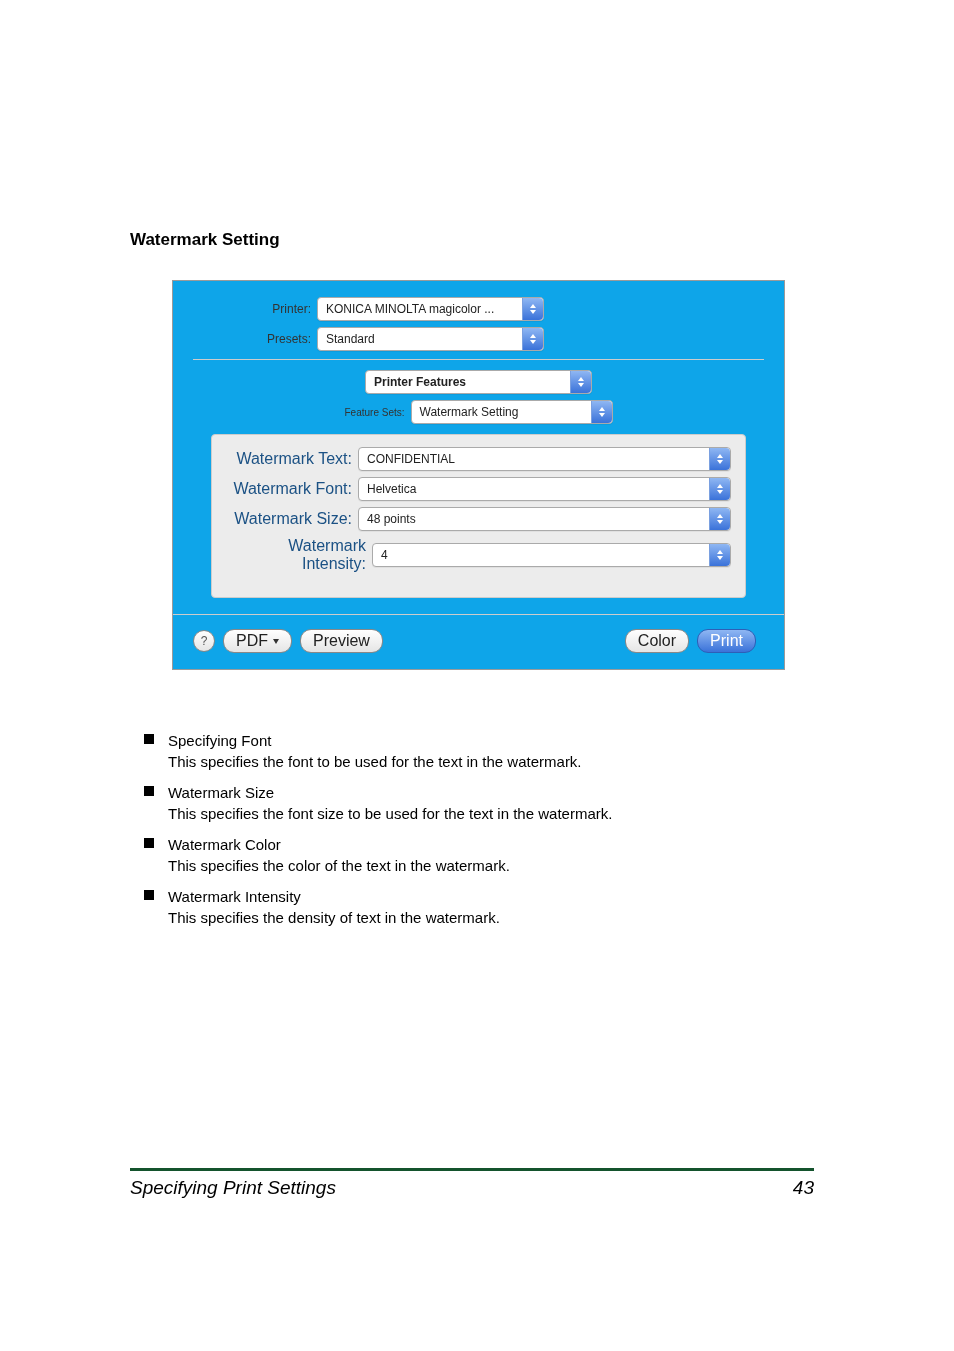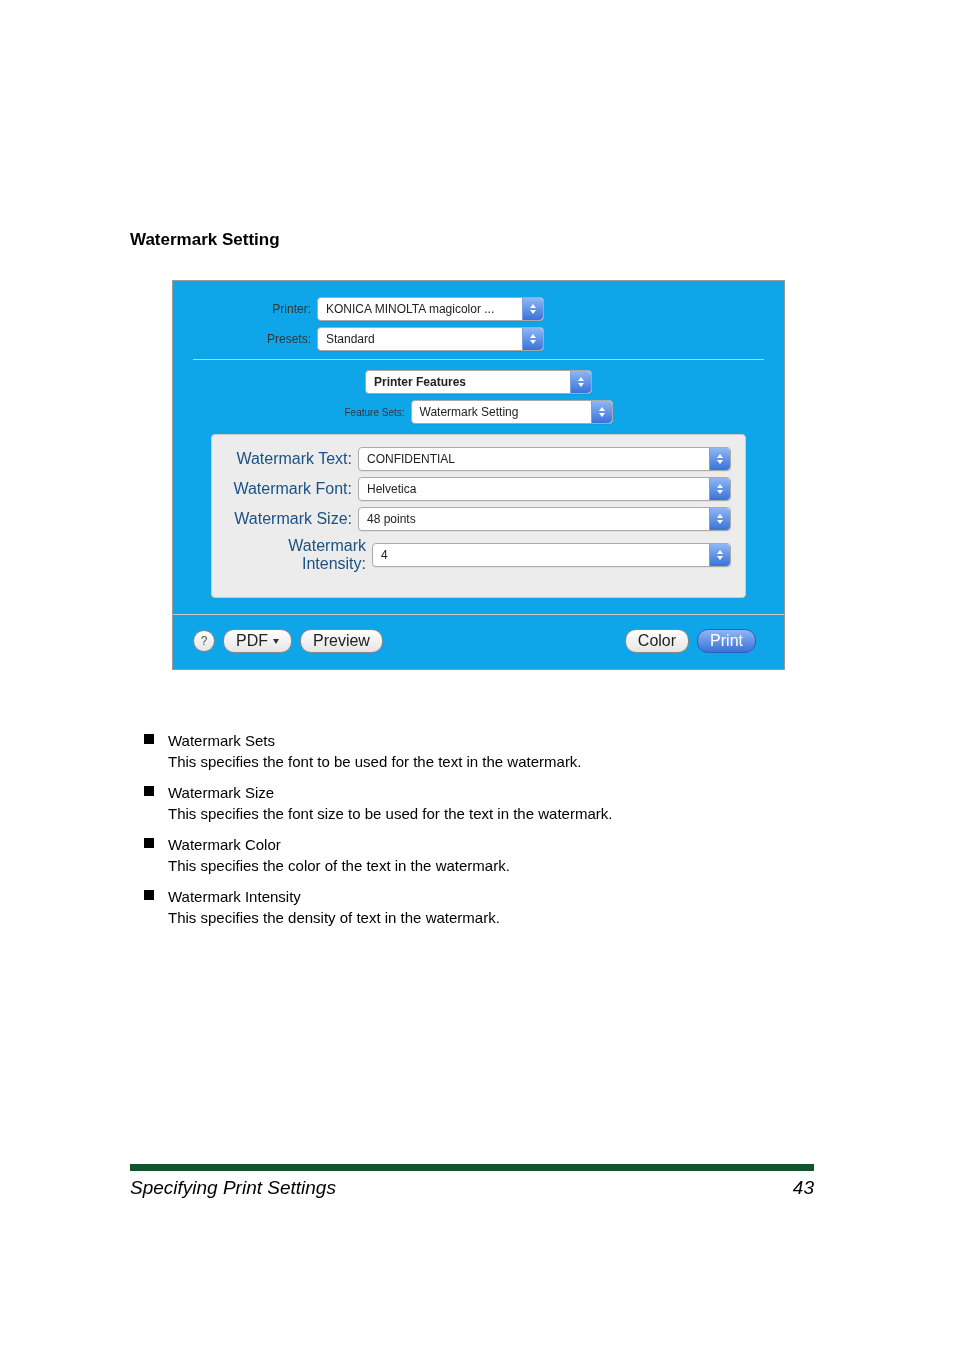--- a/index.html
+++ b/index.html
@@ -188,21 +188,21 @@
   }
   .bullet-title {
   }
   .bullet-desc {
   }
   .footer {
     position: absolute;
     bottom: 152px;
     left: 130px;
     right: 140px;
-    border-top: 7px solid #14532d;
+    border-top: 3px solid #14532d;
     padding-top: 6px;
     display: flex;
     justify-content: space-between;
     align-items: baseline;
   }
   .footer-left {
     font-style: italic;
     font-size: 19px;
     font-family: Arial, Helvetica, sans-serif;
   }
@@ -342,21 +342,21 @@
 
     </div>
   </div>
 
   <div class="bullets">
 
 
     <div class="bullet-item">
       <div class="bullet-sq"></div>
       <div class="bullet-body">
-        <div class="bullet-title">Watermark Sets</div>
+        <div class="bullet-title">Specifying Font</div>
         <div class="bullet-desc">This specifies the font to be used for the text in the watermark.</div>
       </div>
     </div>
 
     <div class="bullet-item">
       <div class="bullet-sq"></div>
       <div class="bullet-body">
         <div class="bullet-title">Watermark Size</div>
         <div class="bullet-desc">This specifies the font size to be used for the text in the watermark.</div>
       </div>

